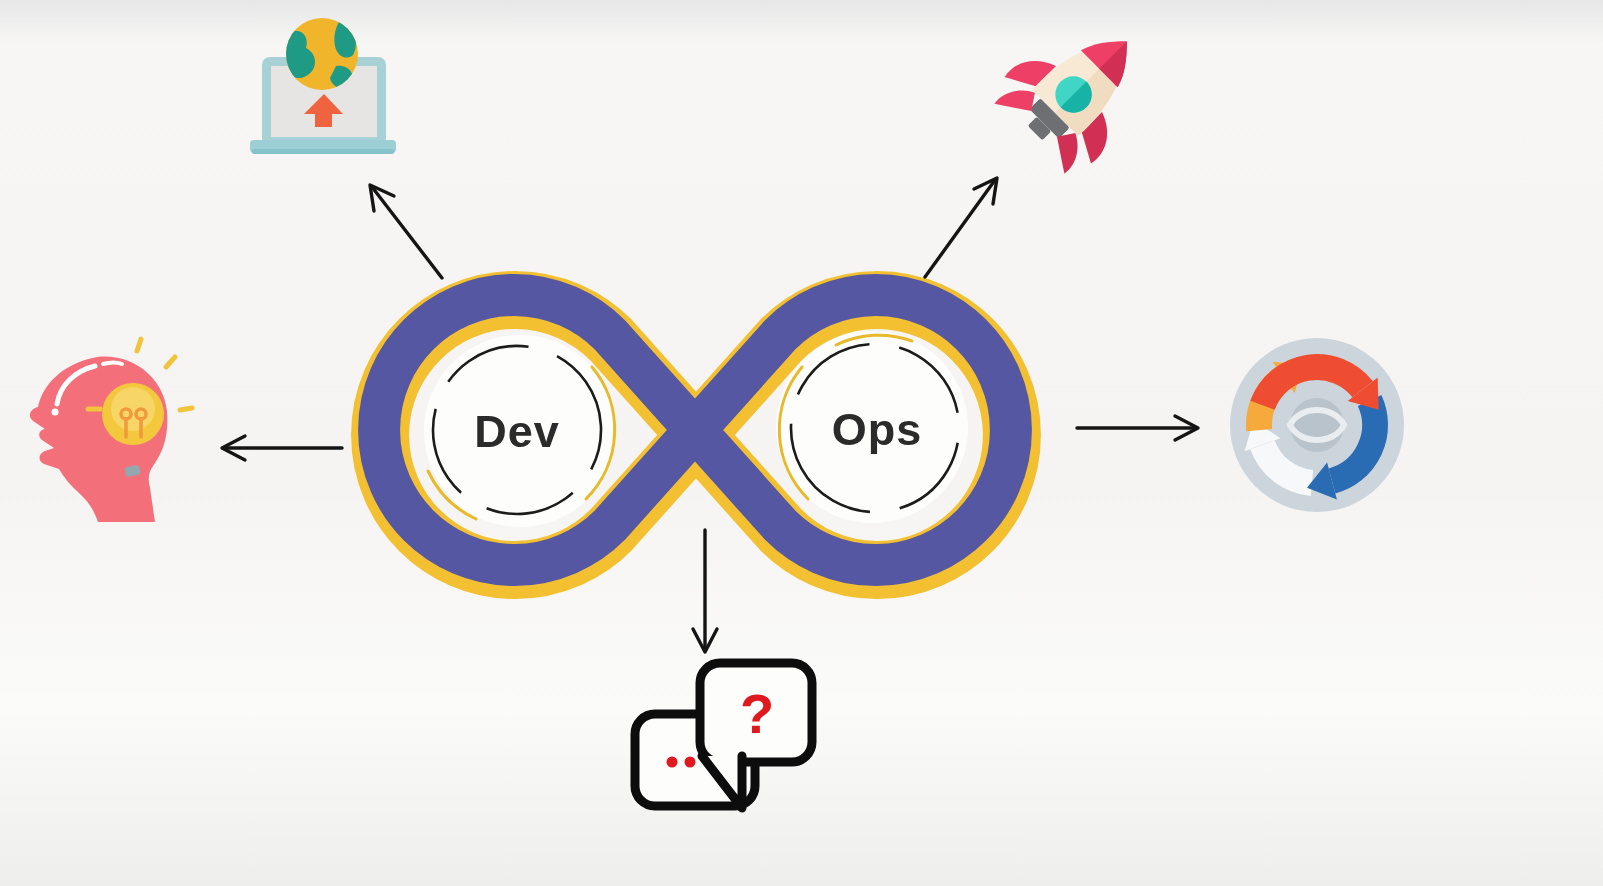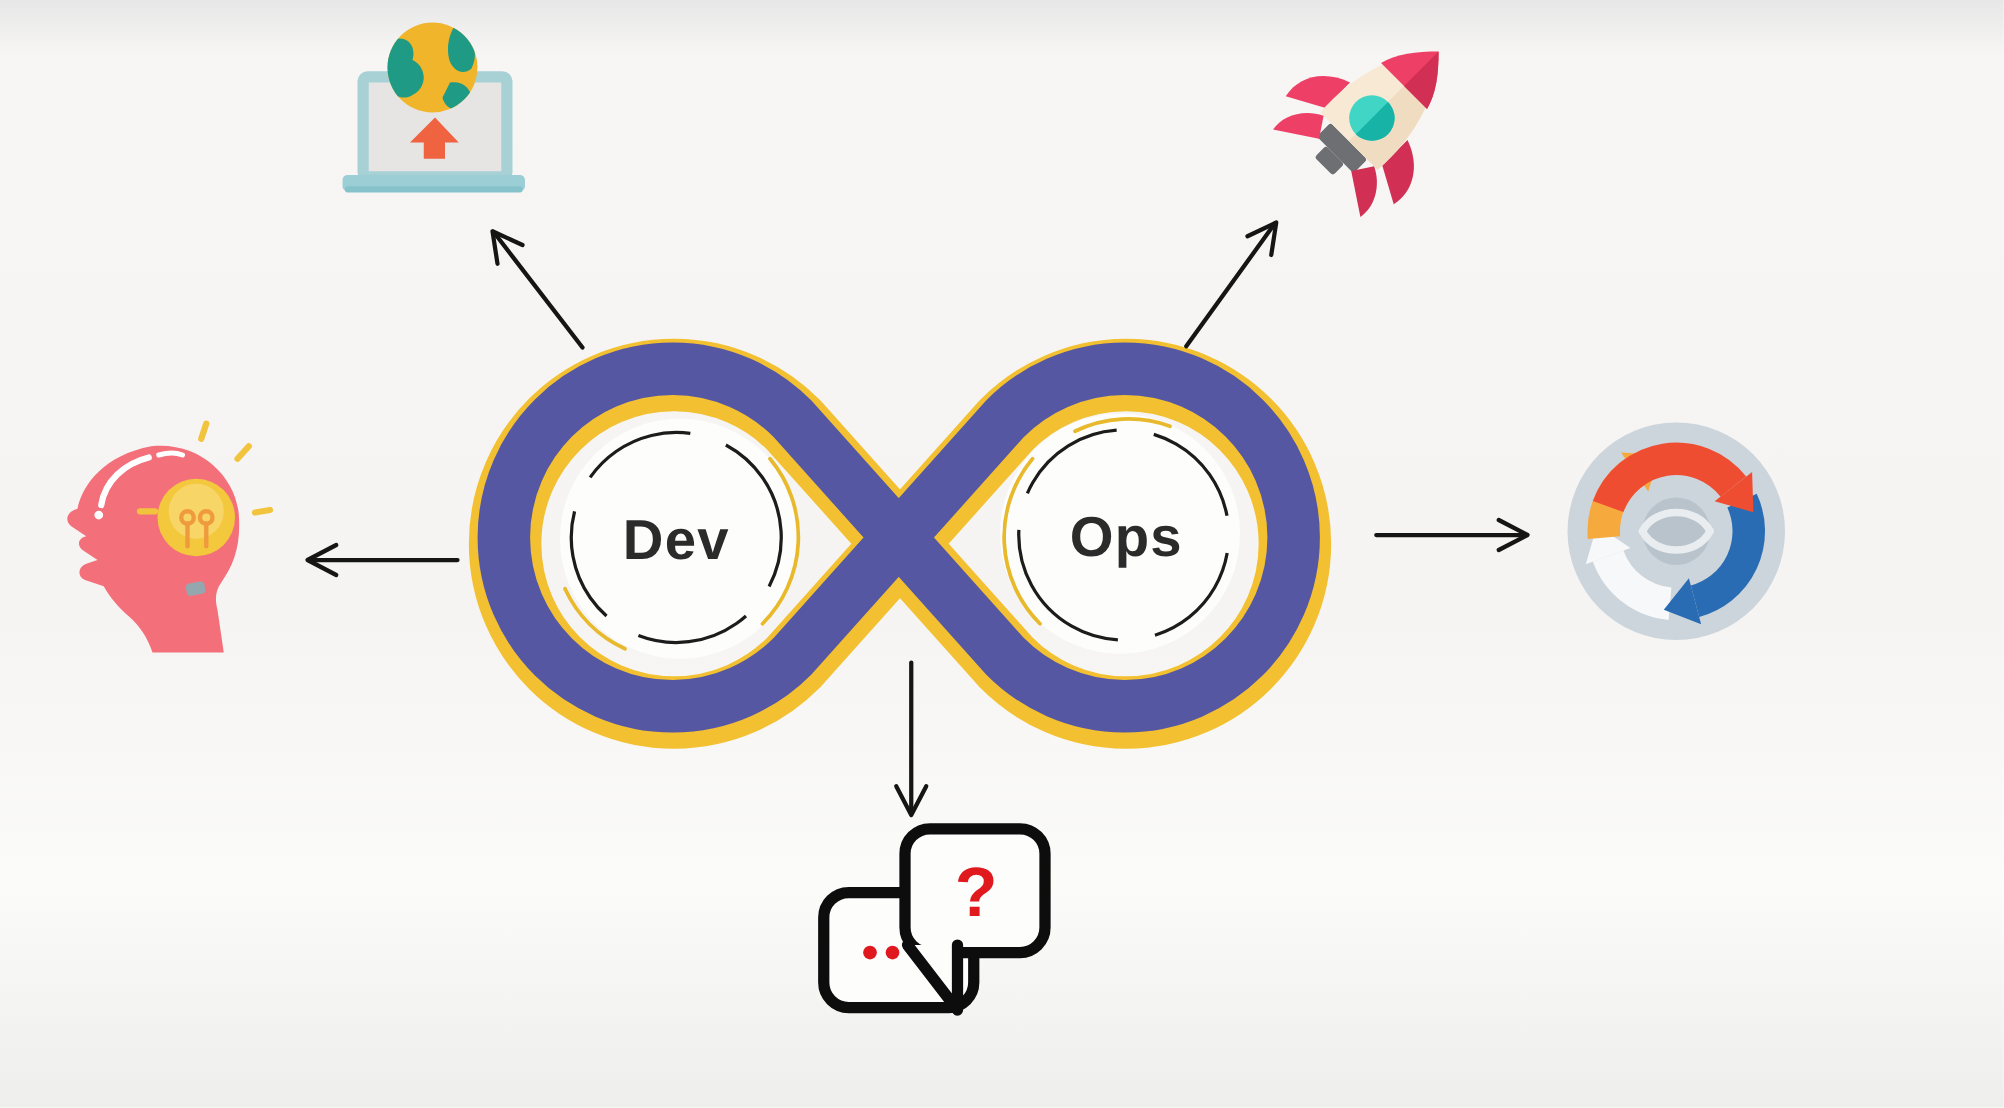--- a/index.html
+++ b/index.html
@@ -1,21 +1,21 @@
 <!DOCTYPE html>
 <html><head>
 <meta charset="utf-8">
 <style>
   html,body{margin:0;padding:0;}
   body{
     width:1603px;height:886px;overflow:hidden;
     font-family:"Liberation Sans", sans-serif;
     background:linear-gradient(180deg,#e7e7e7 0%,#f7f6f5 5%,#f5f4f3 55%,#fbfbfa 80%,#eeeeed 100%);
   }
-  .stage{position:relative;width:1415px;height:886px;padding-left:24px;}
+  .stage{position:relative;width:1415px;height:886px;}
   svg{display:block;}
   text{font-family:"Liberation Sans", sans-serif;}
   .loop-label{font-size:45px;font-weight:700;letter-spacing:1px;}
   .qmark{font-size:56px;font-weight:700;}
 </style>
 </head>
 <body>
 
 <div class="stage">
 <svg width="1603" height="886" viewBox="0 0 1603 886" xmlns="http://www.w3.org/2000/svg">

